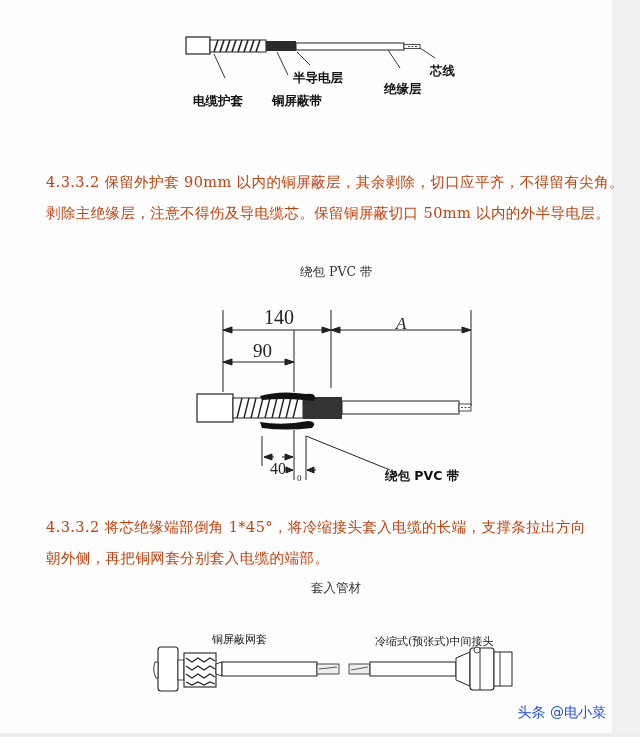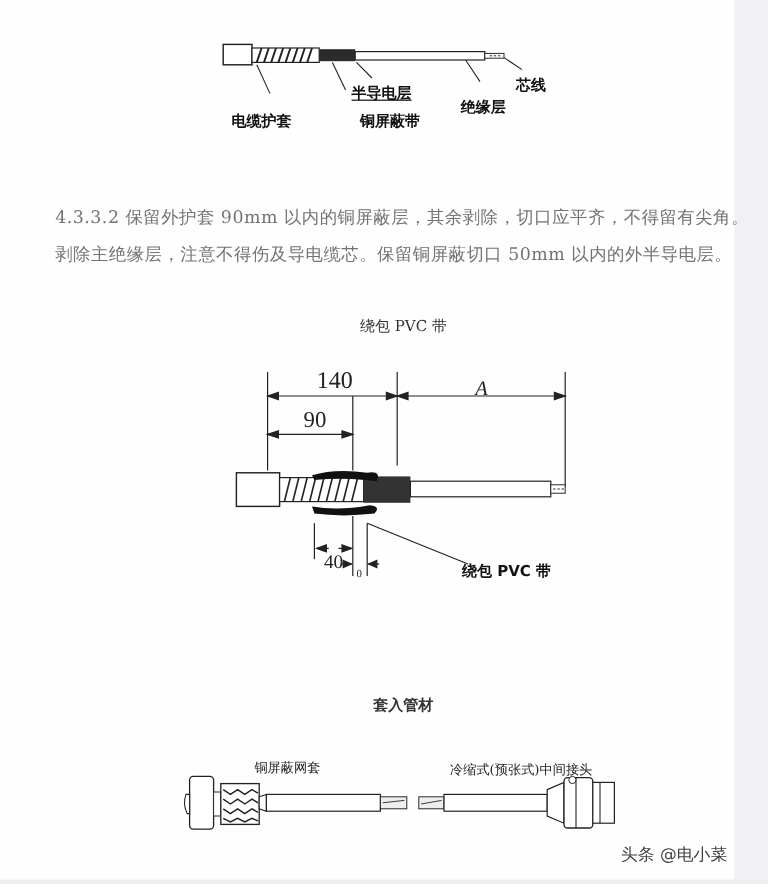--- a/index.html
+++ b/index.html
@@ -9,28 +9,28 @@
     font-family: "DejaVu Serif", "Liberation Serif", serif;
     color: #1a1a1a;
   }
   .page { position: absolute; left: 0; top: 0; width: 612px; height: 733px; background: #fefefe; }
   .right-strip { position: absolute; left: 612px; top: 0; width: 28px; height: 737px; background: #f1f1f3; }
   .bottom-line { position: absolute; left: 0; top: 733px; width: 640px; height: 4px; background: #eeeeee; }
 
   .fig { position: absolute; }
   .fig svg { display: block; }
 
-  .para { position: absolute; left: 46px; font-size: 14.5px; line-height: 31px; letter-spacing: 0.4px; white-space: nowrap; color: #737373; }
+  .para { position: absolute; left: 46px; font-size: 14.5px; line-height: 31px; letter-spacing: 0.4px; white-space: nowrap; color: #c2410c; }
   .caption { position: absolute; font-size: 12.5px; color: #333; white-space: nowrap; }
 
   .label { position: absolute; font-family: "DejaVu Sans", "Liberation Sans", sans-serif; font-weight: bold; font-size: 12.5px; color: #111; white-space: nowrap; }
   .label-serif { position: absolute; font-size: 11px; color: #222; white-space: nowrap; }
   .dim { position: absolute; font-family: "Liberation Serif", serif; color: #222; white-space: nowrap; }
 
-  .watermark { position: absolute; right: 34px; top: 704px; font-family: "DejaVu Sans", sans-serif; font-size: 14px; color: #404040; white-space: nowrap; }
+  .watermark { position: absolute; right: 34px; top: 704px; font-family: "DejaVu Sans", sans-serif; font-size: 14px; color: #1d4ed8; white-space: nowrap; }
 </style>
 </head>
 <body>
 
 <div class="page"></div>
 <div class="right-strip"></div>
 <div class="bottom-line"></div>
 
 <div class="fig" style="left:180px;top:30px;">
   <svg width="260" height="50" viewBox="0 0 260 50">
@@ -59,22 +59,22 @@
     <g stroke="#222" stroke-width="0.9" fill="none">
       <line x1="34" y1="24" x2="45" y2="48"></line>
       <line x1="97" y1="22" x2="108" y2="45"></line>
       <line x1="117" y1="22" x2="130" y2="35"></line>
       <line x1="208" y1="20" x2="220" y2="38"></line>
       <line x1="240" y1="18" x2="255" y2="28"></line>
     </g>
   </svg>
 </div>
 <span class="label" style="left:193px;top:93px;text-align:right;">电缆护套</span>
-<span class="label" style="left:272px;top:93px;margin-left:28px;">铜屏蔽带</span>
-<span class="label" style="left:293px;top:70px;text-decoration:underline;">半导电层</span>
+<span class="label" style="left:272px;top:93px;">铜屏蔽带</span>
+<span class="label" style="left:293px;top:70px;">半导电层</span>
 <span class="label" style="left:384px;top:81px;">绝缘层</span>
 <span class="label" style="left:430px;top:63px;">芯线</span>
 
 <div class="para" style="top:167px;">
   <div>4.3.3.2 保留外护套 90mm 以内的铜屏蔽层，其余剥除，切口应平齐，不得留有尖角。</div>
   <div>剥除主绝缘层，注意不得伤及导电缆芯。保留铜屏蔽切口 50mm 以内的外半导电层。</div>
 </div>
 
 <div class="caption" style="left:300px;top:264px;">绕包 PVC 带</div>
 
@@ -138,23 +138,25 @@
   </svg>
 </div>
 <span class="dim" style="left:264px;top:306px;font-size:20px;">140</span>
 <span class="dim" style="left:396px;top:314px;font-size:17px;font-style:italic;">A</span>
 <span class="dim" style="left:253px;top:340px;font-size:19px;">90</span>
 <span class="dim" style="left:270px;top:460px;font-size:16px;">40</span>
 <span class="dim" style="left:297px;top:473px;font-size:9px;">0</span>
 <span class="label" style="left:385px;top:468px;">绕包 PVC 带</span>
 
 <div class="para" style="top:512px;">
+  <div>4.3.3.2 将芯绝缘端部倒角 1*45°，将冷缩接头套入电缆的长端，支撑条拉出方向</div>
+  <div>朝外侧，再把铜网套分别套入电缆的端部。</div>
 </div>
 
-<div class="caption" style="left:311px;top:580px;font-weight:bold;">套入管材</div>
+<div class="caption" style="left:311px;top:580px;">套入管材</div>
 
 <div class="fig" style="left:150px;top:640px;">
   <svg width="380" height="60" viewBox="0 0 380 60">
 
     <rect x="8" y="7" width="20" height="44" rx="3" fill="#fff" stroke="#222" stroke-width="1.1"></rect>
     <path d="M5 22 Q2 30 6 38 L8 38 L8 22 Z" fill="#fff" stroke="#222" stroke-width="0.9"></path>
     <rect x="28" y="20" width="6" height="20" fill="#fff" stroke="#222" stroke-width="0.8"></rect>
 
     <rect x="34" y="13" width="32" height="34" fill="#fff" stroke="#222" stroke-width="1.1"></rect>
     <g stroke="#222" stroke-width="1.2" fill="none">

